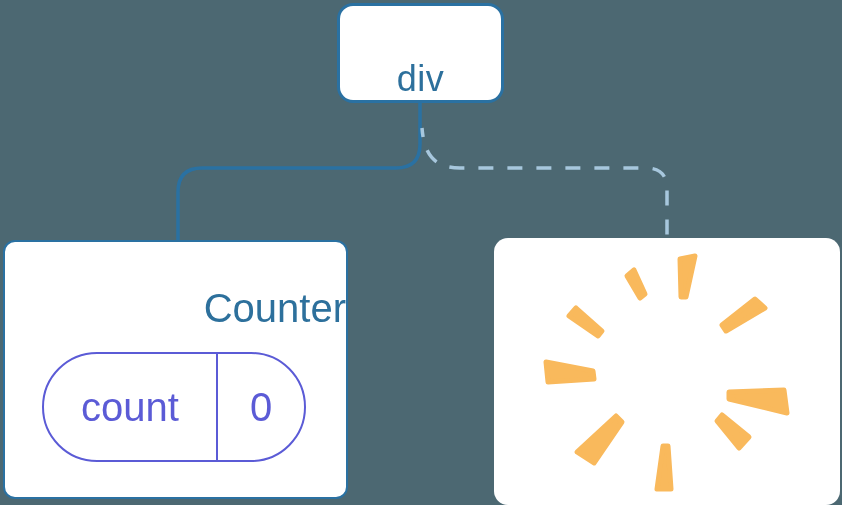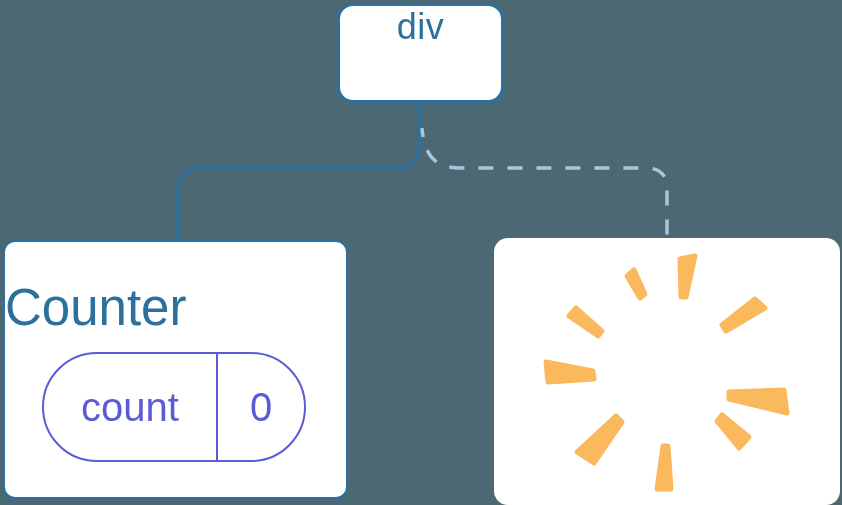--- a/index.html
+++ b/index.html
@@ -16,35 +16,35 @@
   .node{
     position:absolute;
     background:var(--node-fill,#ffffff);
     border-radius:14px;
     box-sizing:border-box;
   }
   .node--root{
     left:337px;top:3px;width:167px;height:100px;
     border:3px solid var(--node-border,#2A71A2);
     border-radius:16px;
-    display:flex;align-items:flex-start;justify-content:center;
+    display:flex;align-items:flex-end;justify-content:center;
   }
   .root-label{
     font-size:36px;color:var(--node-text,#2D709C);
     letter-spacing:0.5px;
   }
   .node--counter{
     left:3px;top:240px;width:345px;height:259px;
     border:2.5px solid var(--node-border,#2A71A2);
     border-radius:12px;
   }
   .counter-title{
     position:absolute;left:0;top:42px;width:100%;
-    text-align:left;
-    font-size:51px;line-height:48px;
+    text-align:right;
+    font-size:40px;line-height:48px;
     color:var(--node-text,#2D709C);
   }
   .state-pill{
     position:absolute;left:37px;top:110px;
     width:264px;height:110px;
     border:2.5px solid var(--state-accent,#5B5BD6);
     border-radius:55px;
     box-sizing:border-box;
     display:flex;
     overflow:hidden;

